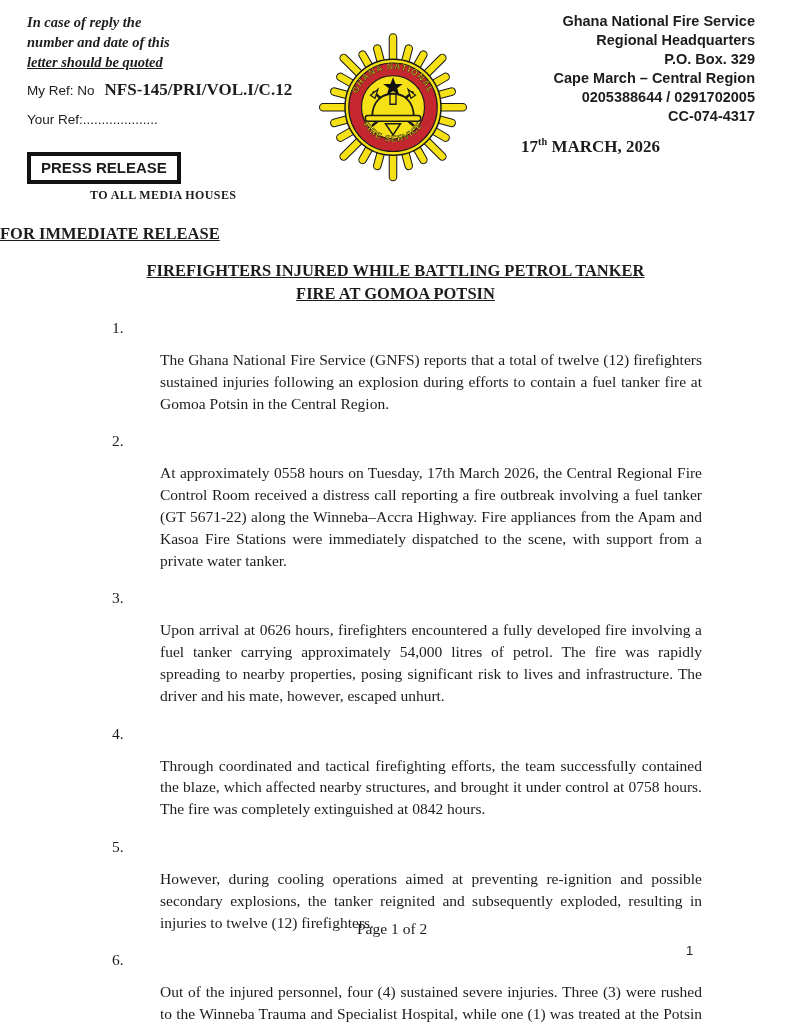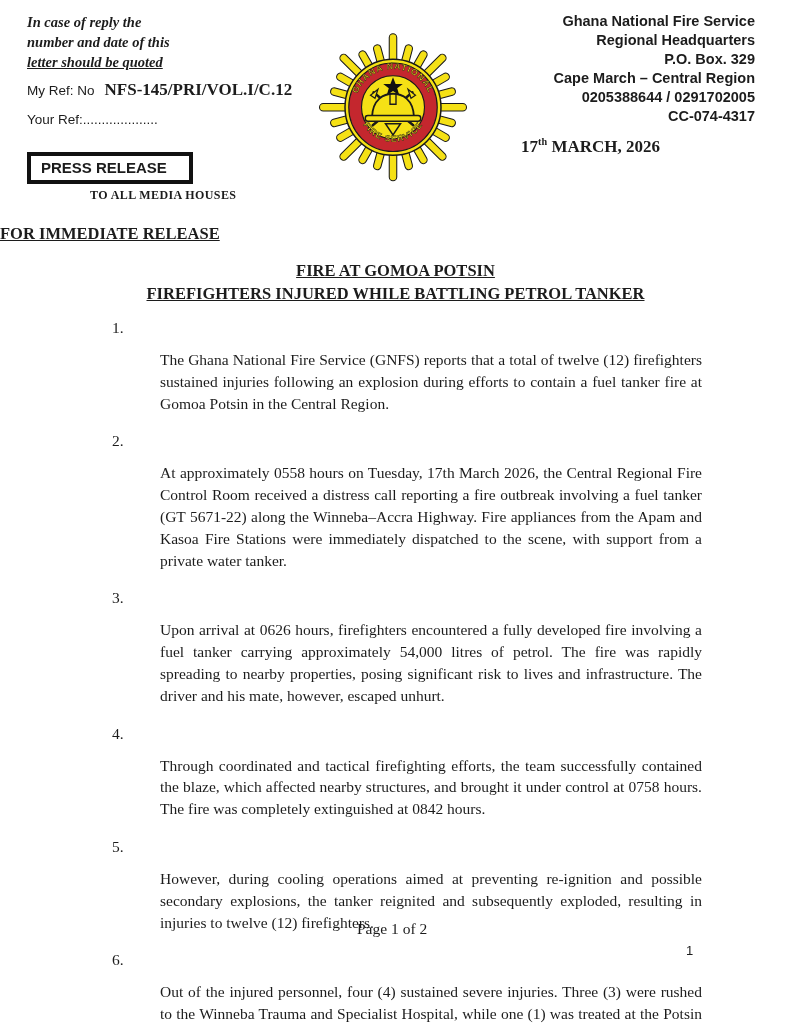--- a/index.html
+++ b/index.html
@@ -48,21 +48,21 @@
     font-family: "Liberation Serif", serif;
     font-weight: bold; font-size: 17px;
   }
   .date-line sup { font-size: 60%; vertical-align: super; }
   
   .logo-wrap { position: absolute; left: 318px; top: 22px; width: 150px; height: 172px; }
   
   .press-box {
     position: absolute; left: 27px; top: 152px;
     border: 4px solid #111;
-    padding: 3px 22px 4px 10px;
+    padding: 3px 10px 4px 10px;
     font-family: "Liberation Sans", sans-serif;
     font-weight: bold; font-size: 15px;
   }
   .to-all {
     position: absolute; left: 90px; top: 188px;
     font-weight: bold; font-size: 12px;
     letter-spacing: 0.4px;
   }
   
   .for-immediate {
@@ -189,22 +189,22 @@
         <path d="M90 130 L110 130 L100 145 Z" fill="#F5E115" stroke="#1a1a1a" stroke-width="2"></path>
       </g>
     </svg>
   </div>
 
   <div class="press-box">PRESS RELEASE</div>
   <div class="to-all">TO ALL MEDIA HOUSES</div>
 
   <div class="for-immediate">FOR IMMEDIATE RELEASE</div>
   <div class="release-title">
+    <div><span>FIREFIGHTERS INJURED WHILE BATTLING PETROL TANKER</span></div>
     <div><span>FIRE AT GOMOA POTSIN</span></div>
-    <div><span>FIREFIGHTERS INJURED WHILE BATTLING PETROL TANKER</span></div>
   </div>
 
   <div class="body-list">
     <div class="para-row">
       <div class="para-num">1.</div>
       <div class="para-text">The Ghana National Fire Service (GNFS) reports that a total of twelve (12) firefighters sustained injuries following an explosion during efforts to contain a fuel tanker fire at Gomoa Potsin in the Central Region.</div>
     </div>
     <div class="para-row">
       <div class="para-num">2.</div>
       <div class="para-text">At approximately 0558 hours on Tuesday, 17th March 2026, the Central Regional Fire Control Room received a distress call reporting a fire outbreak involving a fuel tanker (GT 5671-22) along the Winneba–Accra Highway. Fire appliances from the Apam and Kasoa Fire Stations were immediately dispatched to the scene, with support from a private water tanker.</div>

